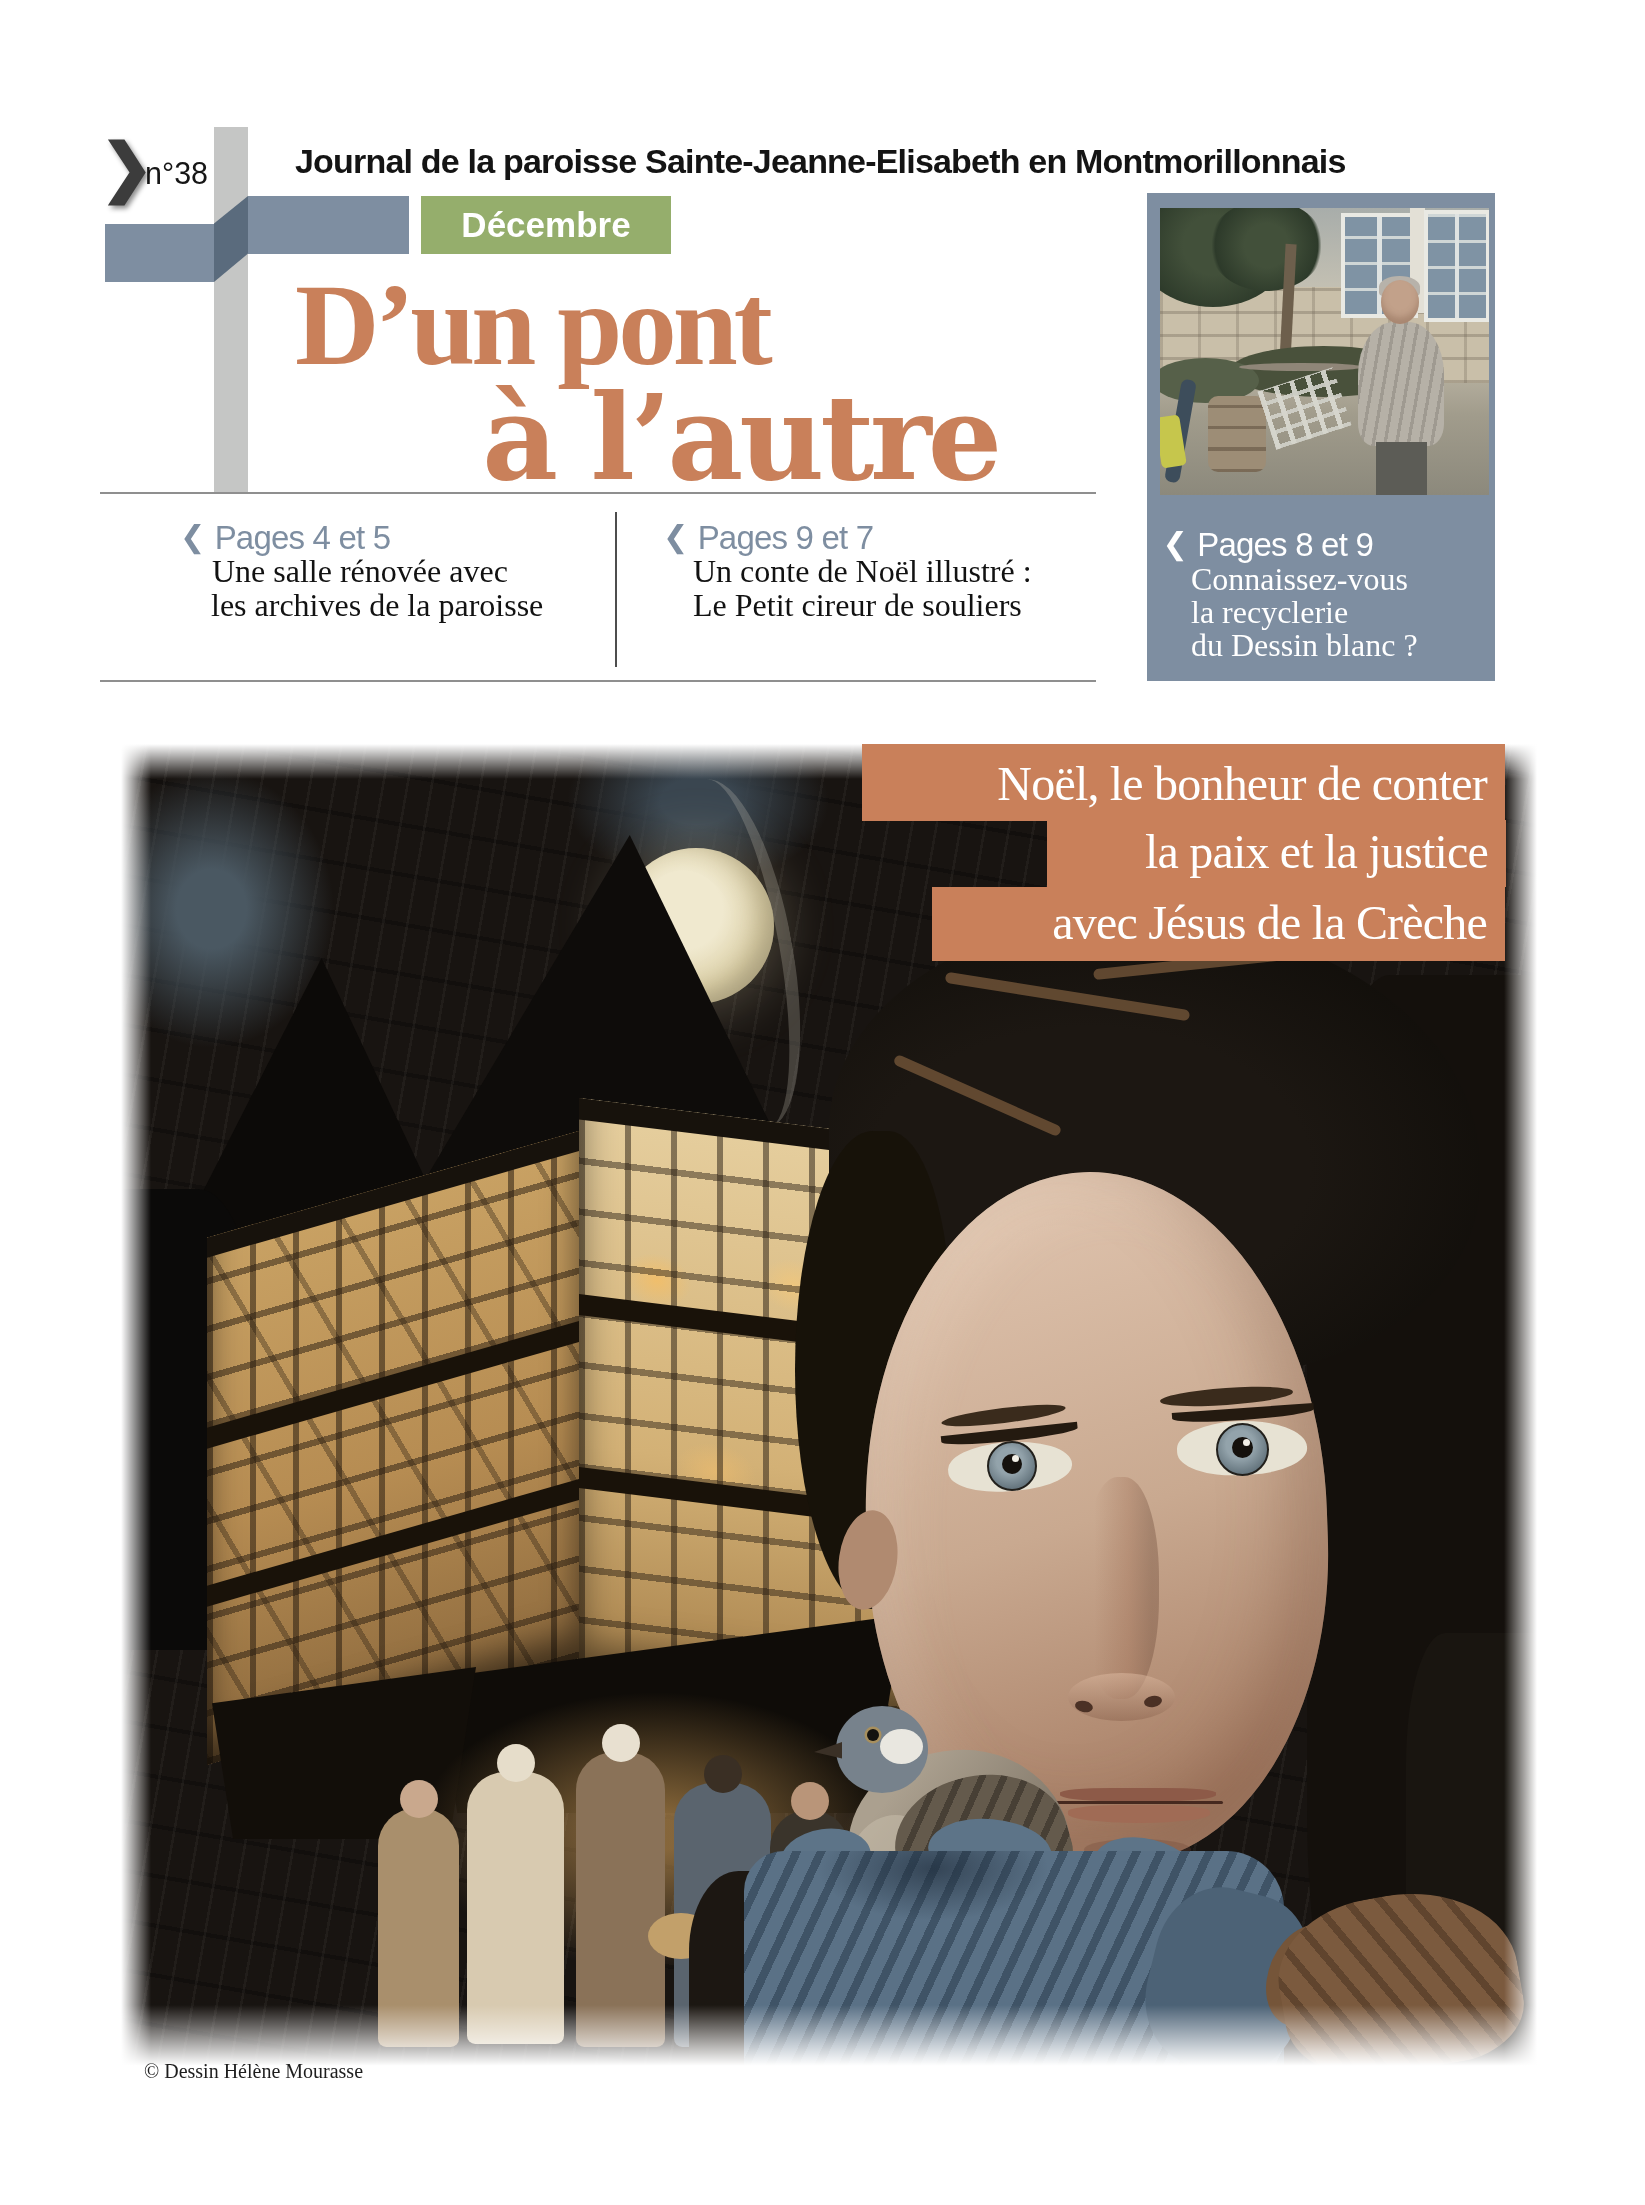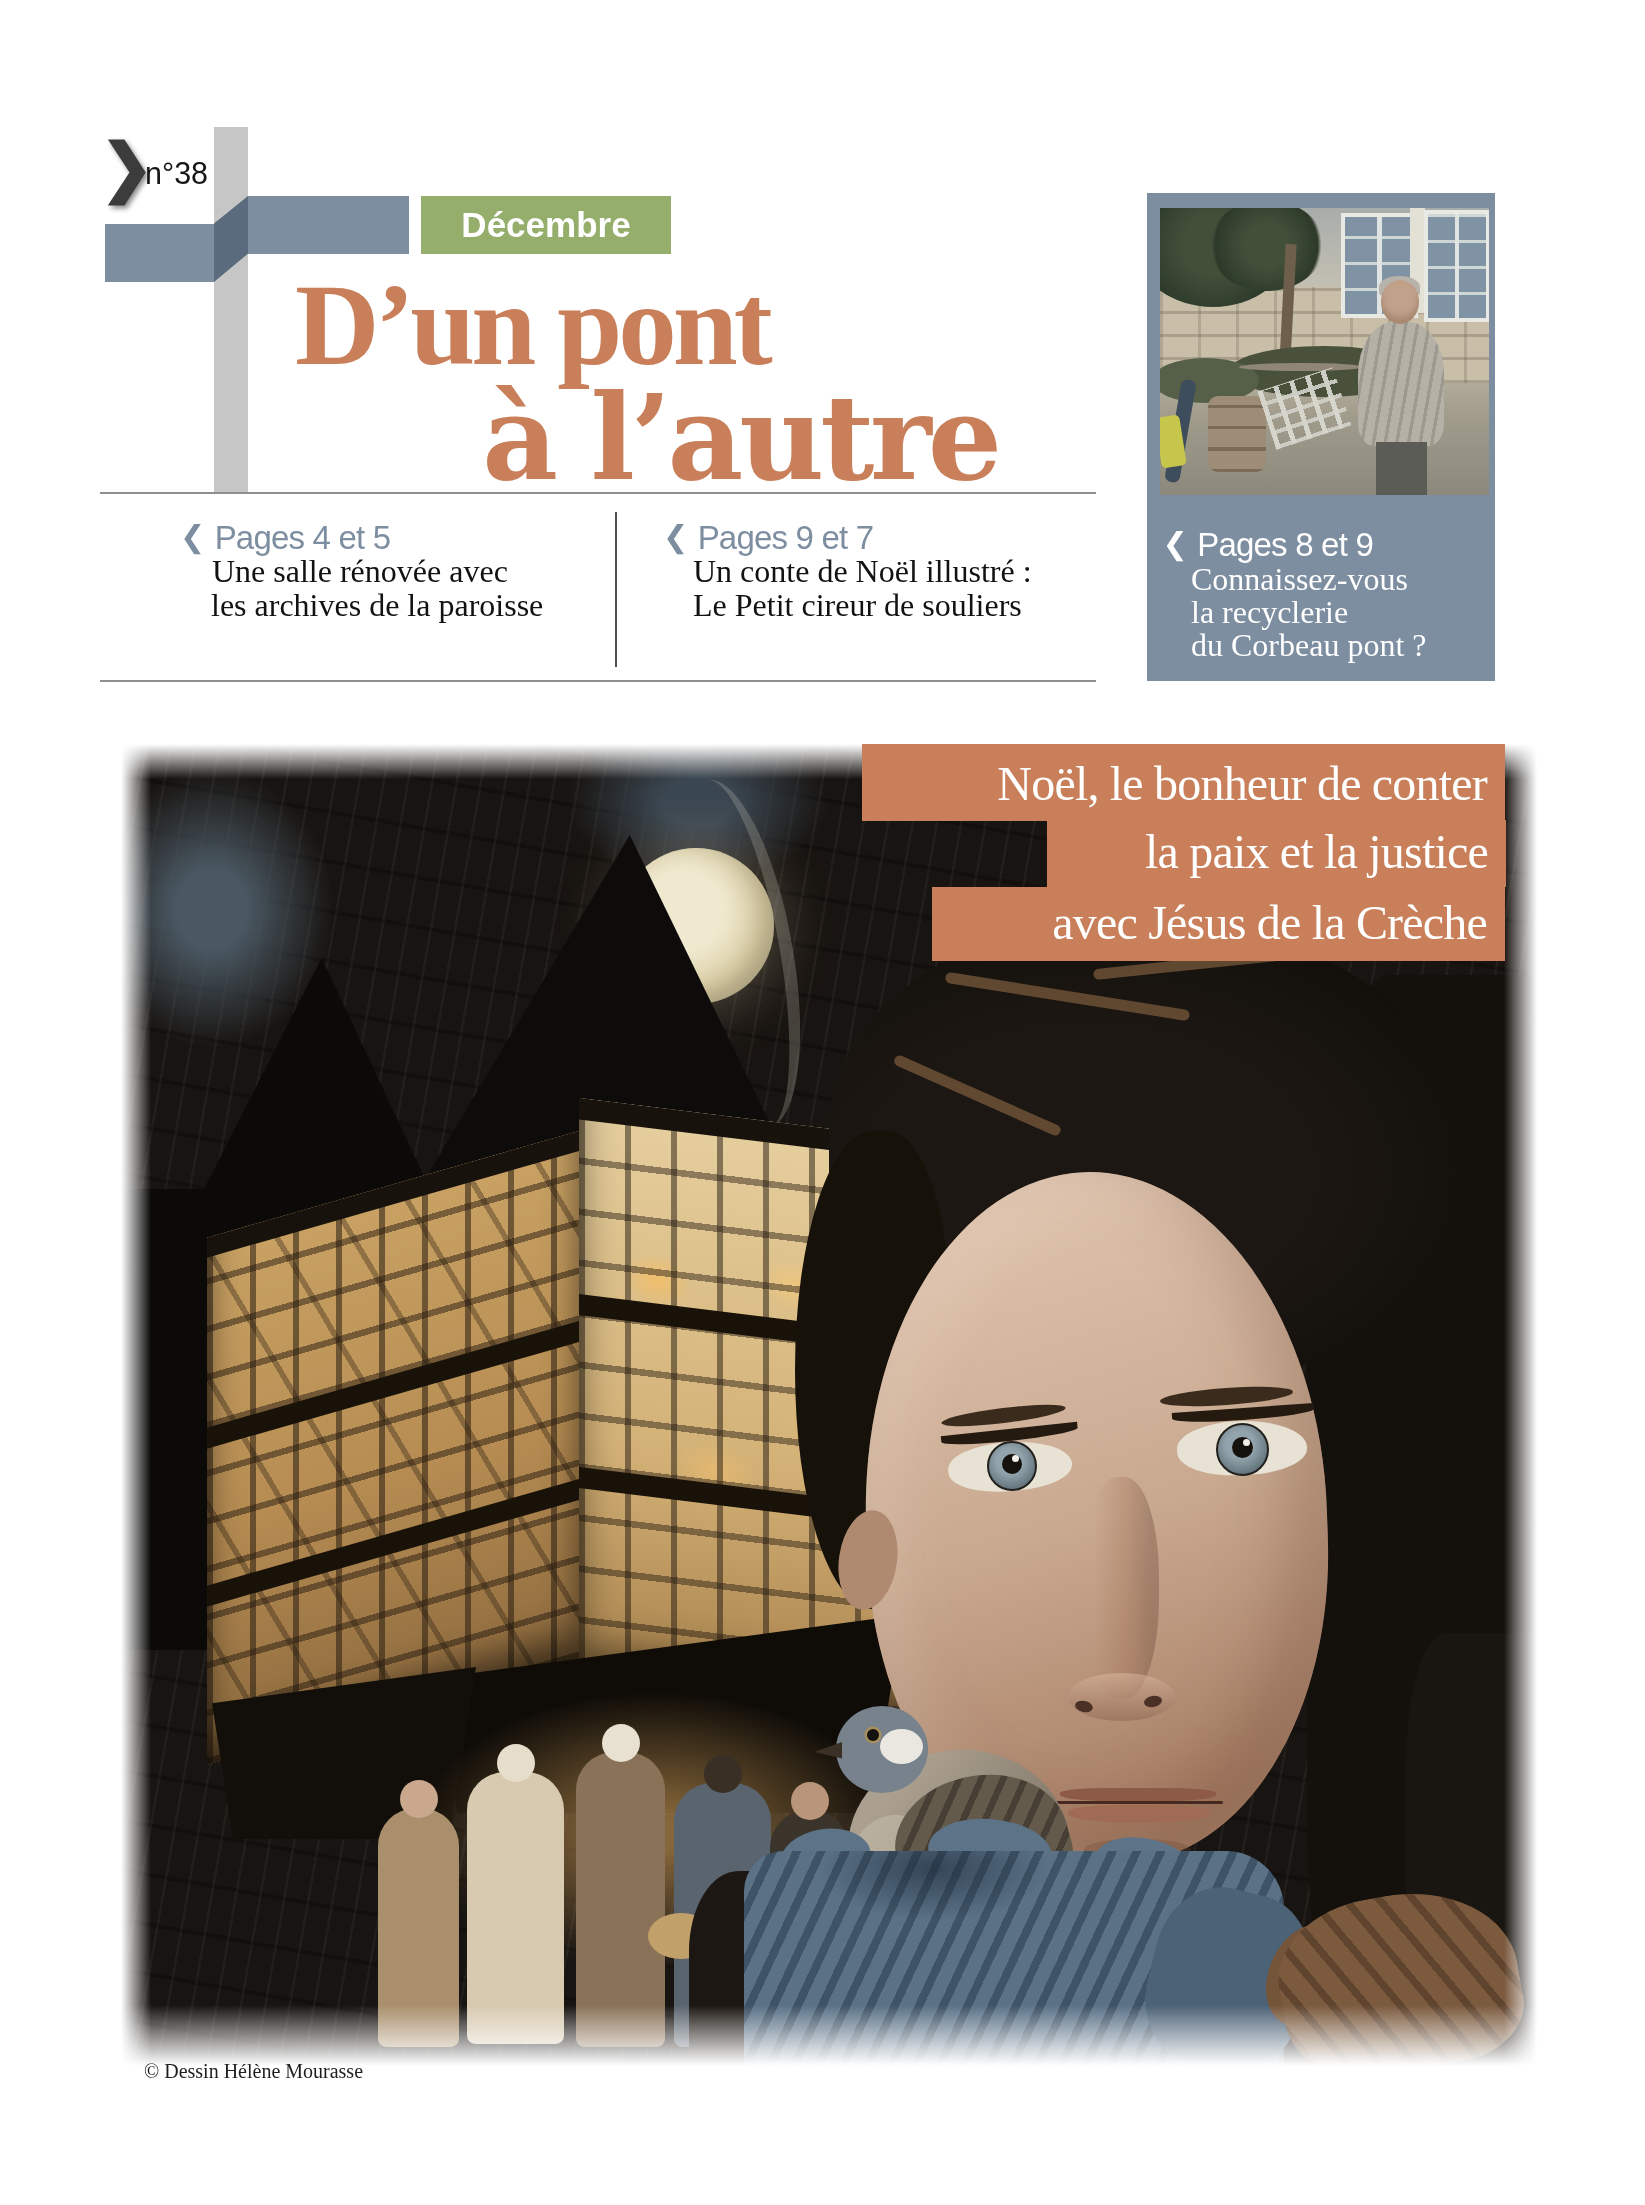--- a/index.html
+++ b/index.html
@@ -212,20 +212,21 @@
 
   #credit{left:144px;top:2060px;font-family:"Liberation Serif",serif;font-size:20px;color:#1e1e1e;}
 </style>
 </head>
 <body>
 
 <div id="canvas">
 
   <div class="abs" id="issue-chevron">❯</div>
   <div class="abs" id="issue-number">n°38</div>
+  <div class="abs" id="masthead">Journal de la paroisse Sainte-Jeanne-Elisabeth en Montmorillonnais</div>
 
   <div class="abs" id="vbar"></div>
   <div class="abs" id="hbar-left"></div>
   <div class="abs" id="hbar-fold"></div>
   <div class="abs" id="hbar-right"></div>
   <div class="abs" id="date-badge">Décembre 2024</div>
 
   <div class="abs" id="title-1">D’un pont</div>
   <div class="abs" id="title-2">à l’autre</div>
 
@@ -258,21 +259,21 @@
       <div class="gp" id="gp-yellow"></div>
       <div class="gp" id="gp-ladder"></div>
       <div class="gp" id="gp-man-body"></div>
       <div class="gp" id="gp-man-legs"></div>
       <div class="gp" id="gp-man-hair"></div>
       <div class="gp" id="gp-man-head"></div>
     </div>
     <div class="pages-label"><span class="tic">❮</span><span>Pages 8 et 9</span></div>
     <div class="box-line" id="toc3-l1">Connaissez-vous</div>
     <div class="box-line" id="toc3-l2">la recyclerie</div>
-    <div class="box-line" id="toc3-l3">du Corbeau pont ?</div>
+    <div class="box-line" id="toc3-l3">du Dessin blanc ?</div>
   </div>
 
   <div class="abs" id="illustration">
     <div class="il" id="il-texture"></div>
     <div class="il" id="il-sky1"></div>
     <div class="il" id="il-sky2"></div>
     <div class="il" id="il-sky3"></div>
     <div class="il" id="il-smoke"></div>
     <div class="il" id="il-moon"></div>
     <div class="il il-roof" id="il-roof1"></div>

